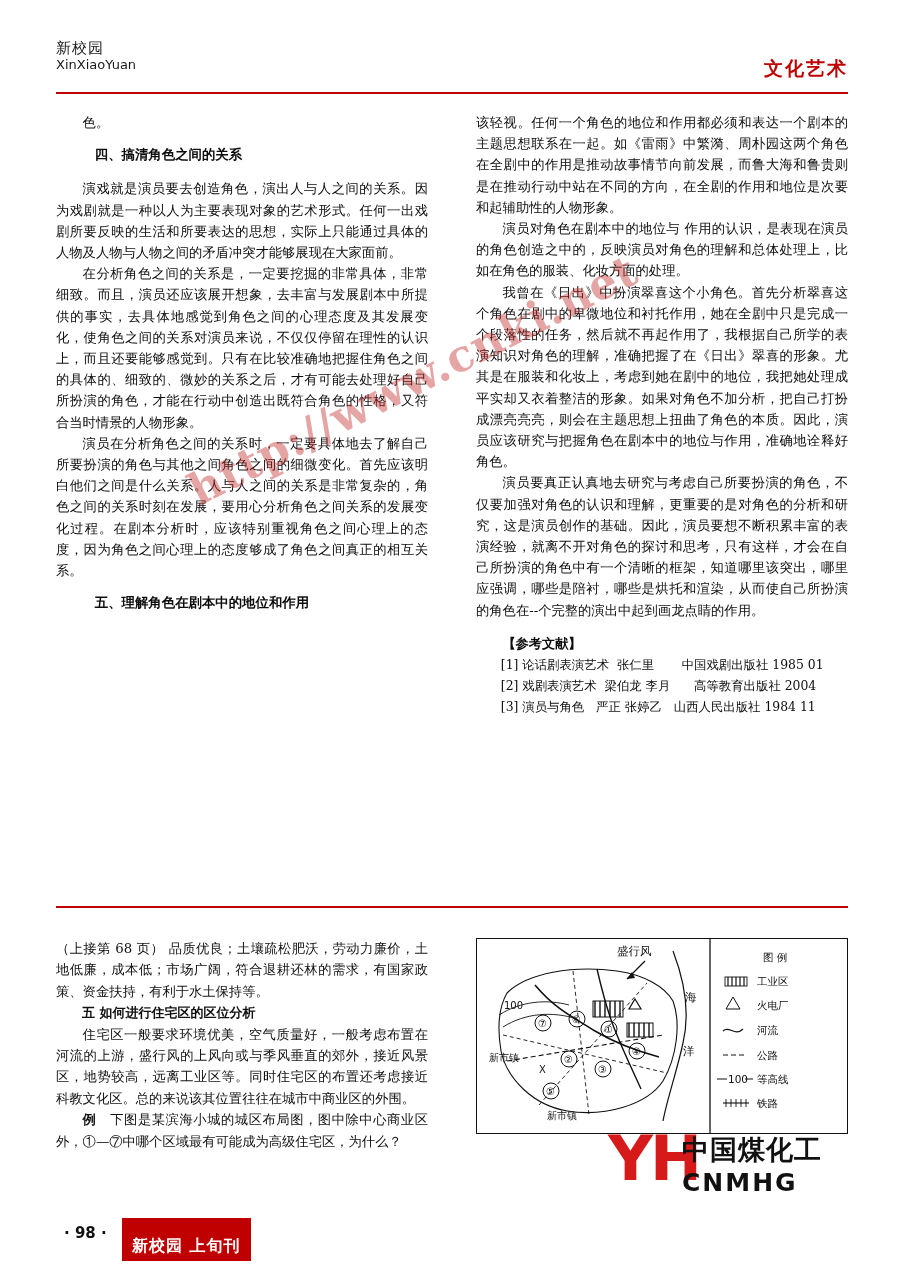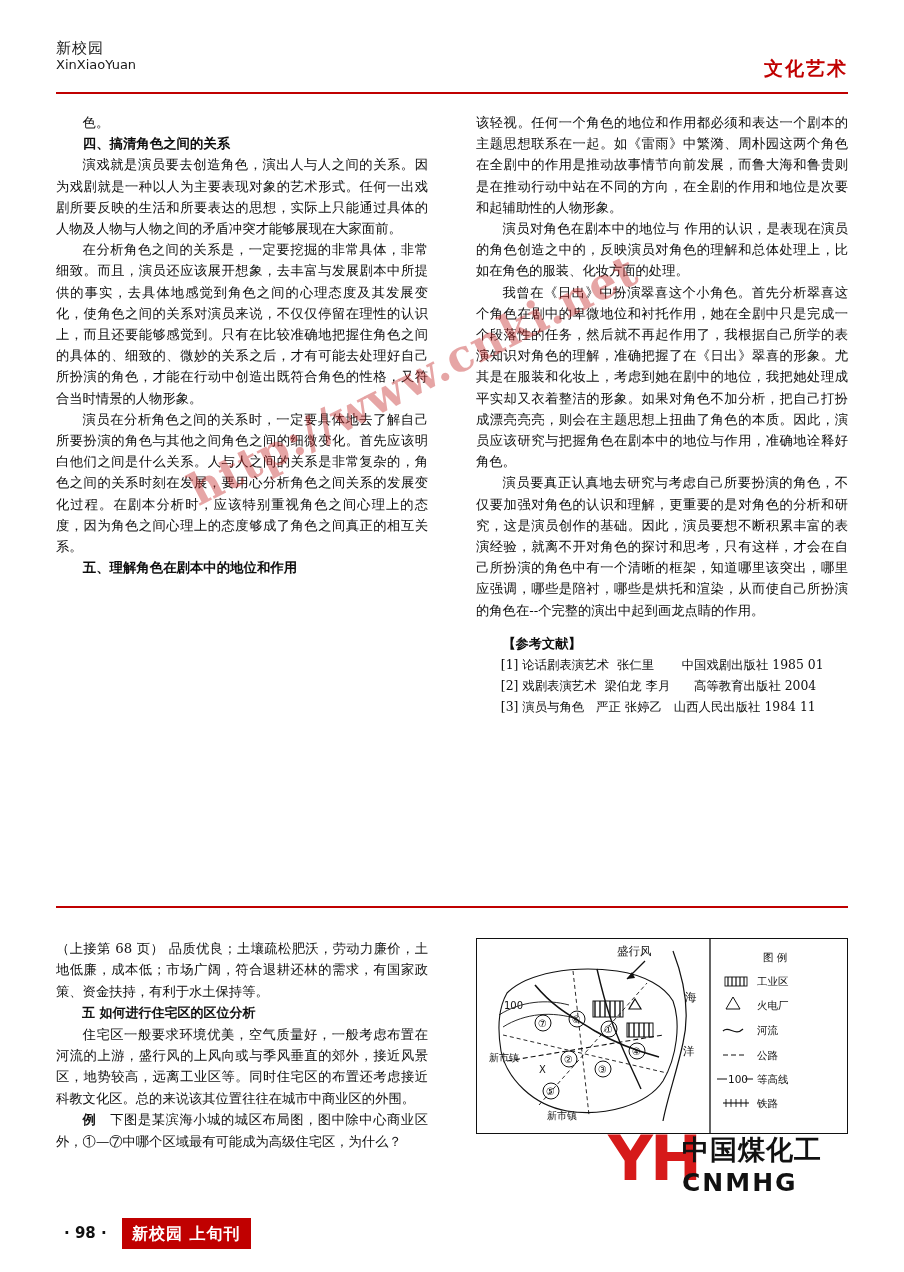--- a/index.html
+++ b/index.html
@@ -81,26 +81,26 @@
   }
   .col.left { left: 56px; }
   .col.right { left: 476px; }
 
   .col p {
     margin: 0;
     text-indent: 2em;
   }
   .col p.noindent { text-indent: 0; }
   .col h3 {
-    margin: 0;
+    margin: 12px;
     font-size: 13.4px;
     line-height: 21.2px;
     font-weight: bold;
     text-indent: 2em;
-    font-family: Liberation Sans, sans-serif;
+    font-family: Liberation Mono, monospace;
   }
 
   .refs-title {
     margin: 0;
     font-size: 13.2px;
     line-height: 21px;
     font-weight: bold;
     text-indent: 0;
     font-family: "DejaVu Sans", "Liberation Sans", sans-serif;
   }
@@ -194,21 +194,21 @@
     font-family: "DejaVu Sans", "Liberation Sans", sans-serif;
   }
   .footer-logo {
     position: absolute;
     left: 66px;
     top: 0px;
     background: #c00000;
     color: #fff;
     font-size: 16px;
     font-weight: bold;
-    padding: 6px 10px 4px 10px;
+    padding: 18px 10px 4px 10px;
     letter-spacing: 1px;
     font-family: "DejaVu Sans", "Liberation Sans", sans-serif;
     white-space: nowrap;
   }
 
   
   .wm-url {
     position: absolute;
     left: 180px;
     top: 470px;

